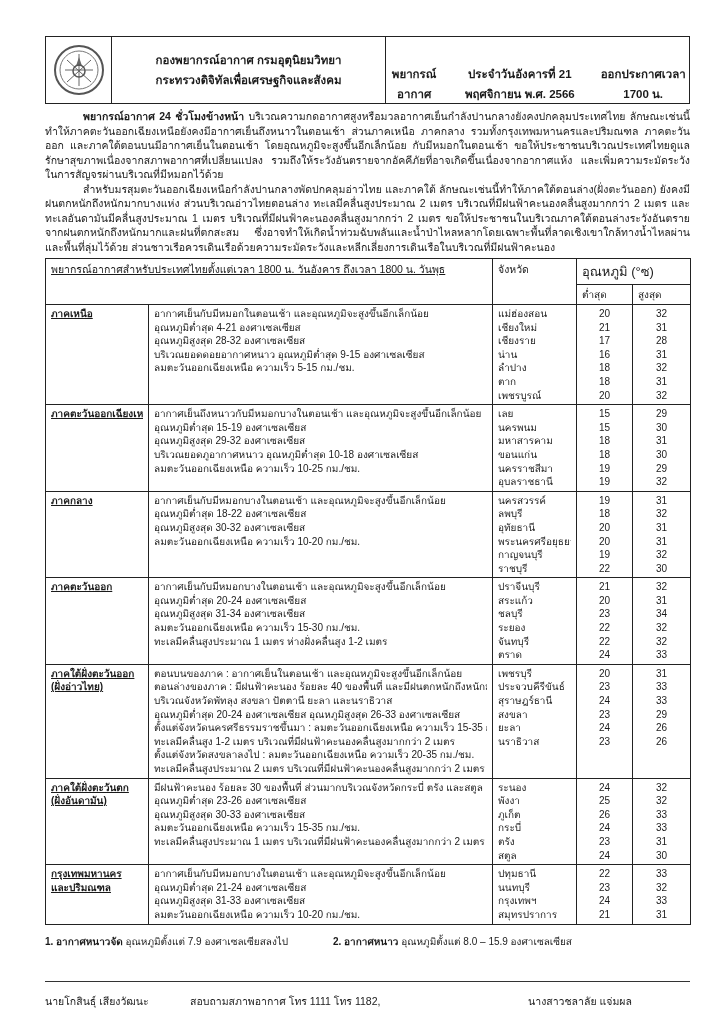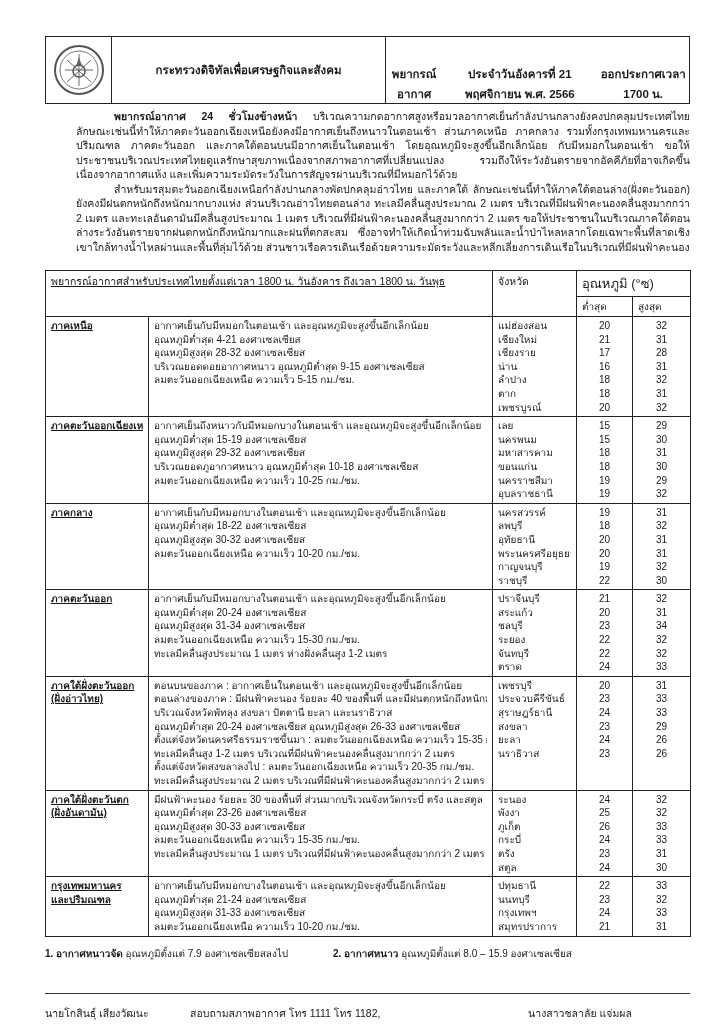--- a/index.html
+++ b/index.html
@@ -25,28 +25,28 @@
     width:274px; border-right:1px solid #222;
     display:flex; flex-direction:column; justify-content:center; align-items:center;
     font-weight:bold; font-size:11.5px; line-height:20px; text-align:center;
   }
   .header-title {
     flex:1; display:flex; flex-direction:row; justify-content:space-between; align-items:center;
     font-weight:bold; font-size:11.5px; line-height:20px; text-align:center;margin-top:28px;
   }
 
   
-  .intro { margin-top:5px; font-size:10.5px; line-height:14.5px; text-align:justify;margin-left:31px; }
+  .intro { margin-top:5px; font-size:10.5px; line-height:14.5px; text-align:justify; }
   .intro p { text-indent:38px; }
   .intro .lead { font-weight:bold; }
 
   
   table.forecast {
     width:100%; border-collapse:collapse; table-layout:fixed;
-    margin-top:16px; font-size:10px;
+    margin-top:4px; font-size:10px;
   }
   table.forecast td, table.forecast th {
     border:1px solid #222; vertical-align:top; padding:2px 5px;
     font-weight:normal; text-align:left;
   }
   th.tbl-title {
     text-align:center; vertical-align:middle; font-weight:bold; font-size:10.5px;
   }
   th.tbl-title span { text-decoration:underline; }
   th.col-province { text-align:center; vertical-align:middle; font-weight:bold; font-size:10.5px; }
@@ -89,20 +89,21 @@
           <line x1="26" y1="10" x2="26" y2="42"></line>
           <line x1="14" y1="16" x2="38" y2="38"></line>
           <line x1="38" y1="16" x2="14" y2="38"></line>
           <line x1="12" y1="26" x2="40" y2="26"></line>
         </g>
         <path d="M26 13 L29 22 L23 22 Z" fill="#666"></path>
         <circle cx="26" cy="27" r="6" fill="none" stroke="#555" stroke-width="1.5"></circle>
       </svg>
     </div>
     <div class="header-org">
+      <div>กองพยากรณ์อากาศ กรมอุตุนิยมวิทยา</div>
       <div>กระทรวงดิจิทัลเพื่อเศรษฐกิจและสังคม</div>
     </div>
     <div class="header-title">
       <div>พยากรณ์อากาศ</div>
       <div>ประจำวันอังคารที่ 21 พฤศจิกายน พ.ศ. 2566</div>
       <div>ออกประกาศเวลา 1700 น.</div>
     </div>
   </div>
 
   <div class="intro">

